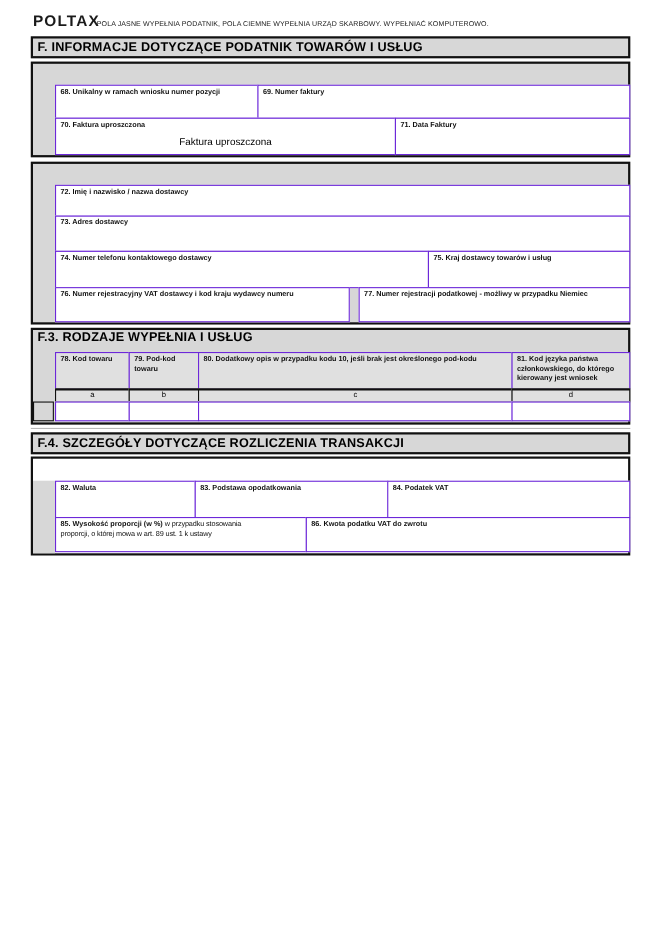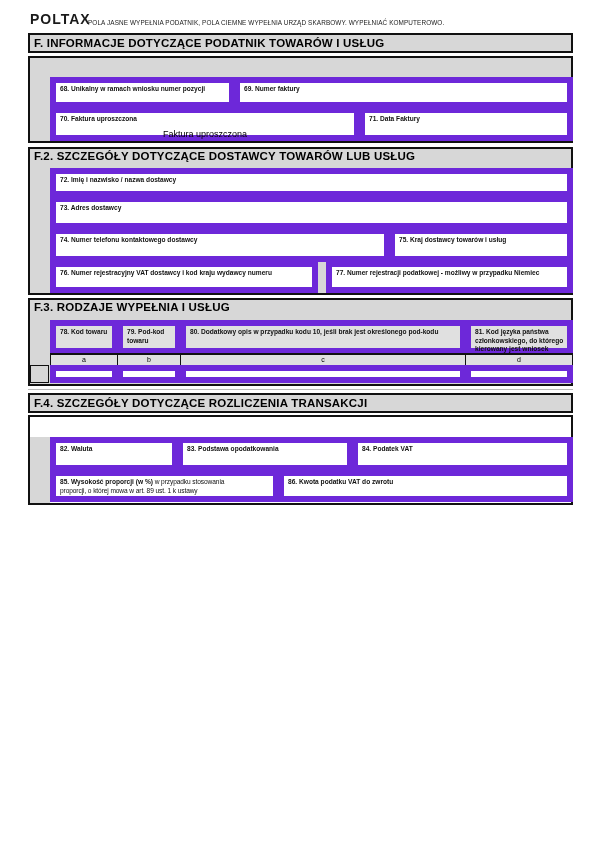--- a/index.html
+++ b/index.html
@@ -7,21 +7,21 @@
     position:relative;width:600px;height:849px;background:#ffffff;
     font-family:"Liberation Sans","DejaVu Sans",sans-serif;color:#000;
     overflow:hidden;
   }
   .abs{position:absolute;box-sizing:border-box;}
   .brand{font-size:14px;font-weight:400;letter-spacing:1px;color:#1a1a1a;}
   .smallprint{font-size:6.4px;color:#1a1a1a;letter-spacing:0.1px;white-space:nowrap;}
   .sec-box{background:#d7d7d7;border:2px solid #111;}
   .sec-box.white{background:#ffffff;}
   .sec-title{font-size:11.5px;font-weight:bold;white-space:nowrap;letter-spacing:0.2px;}
-  .cell{background:#ffffff;border:6px solid #6d28d9;}
+  .cell{background:#ffffff;border:1px solid #6d28d9;}
   .cell.shade{background:#e0e0e0;}
   .lbl{font-size:6.6px;font-weight:bold;line-height:1.3;padding:2px 3px 0 4px;color:#111;}
   .lbl .rest{font-weight:400;letter-spacing:-0.1px;}
   .val{font-size:9px;text-align:center;padding-top:5px;}
   .letter-cell{background:#e0e0e0;border:1px solid #111;border-top:2px solid #111;
     font-size:7px;line-height:10px;text-align:center;}
   .strip{background:#d7d7d7;}
   .mini-cell{background:#d7d7d7;border:1px solid #111;}
   .sep{background:#b9b9b9;}
 </style>
@@ -46,21 +46,20 @@
   </div>
   <div class="abs cell" style="left:50px;top:107px;width:310px;height:34px;">
     <div class="lbl">70. Faktura uproszczona</div>
     <div class="val">Faktura uproszczona</div>
   </div>
   <div class="abs cell" style="left:359px;top:107px;width:214px;height:34px;">
     <div class="lbl">71. Data Faktury</div>
   </div>
 
   <div class="abs sec-box" style="left:28px;top:147px;width:545px;height:148px;"></div>
-  <div class="abs sec-title" style="left:34px;top:150px;">F.2. SZCZEGÓŁY DOTYCZĄCE DOSTAWCY TOWARÓW LUB USŁUG</div>
 
   <div class="abs cell" style="left:50px;top:168px;width:523px;height:29px;">
     <div class="lbl">72. Imię i nazwisko / nazwa dostawcy</div>
   </div>
   <div class="abs cell" style="left:50px;top:196px;width:523px;height:33px;">
     <div class="lbl">73. Adres dostawcy</div>
   </div>
   <div class="abs cell" style="left:50px;top:228px;width:340px;height:34px;">
     <div class="lbl">74. Numer telefonu kontaktowego dostawcy</div>
   </div>

